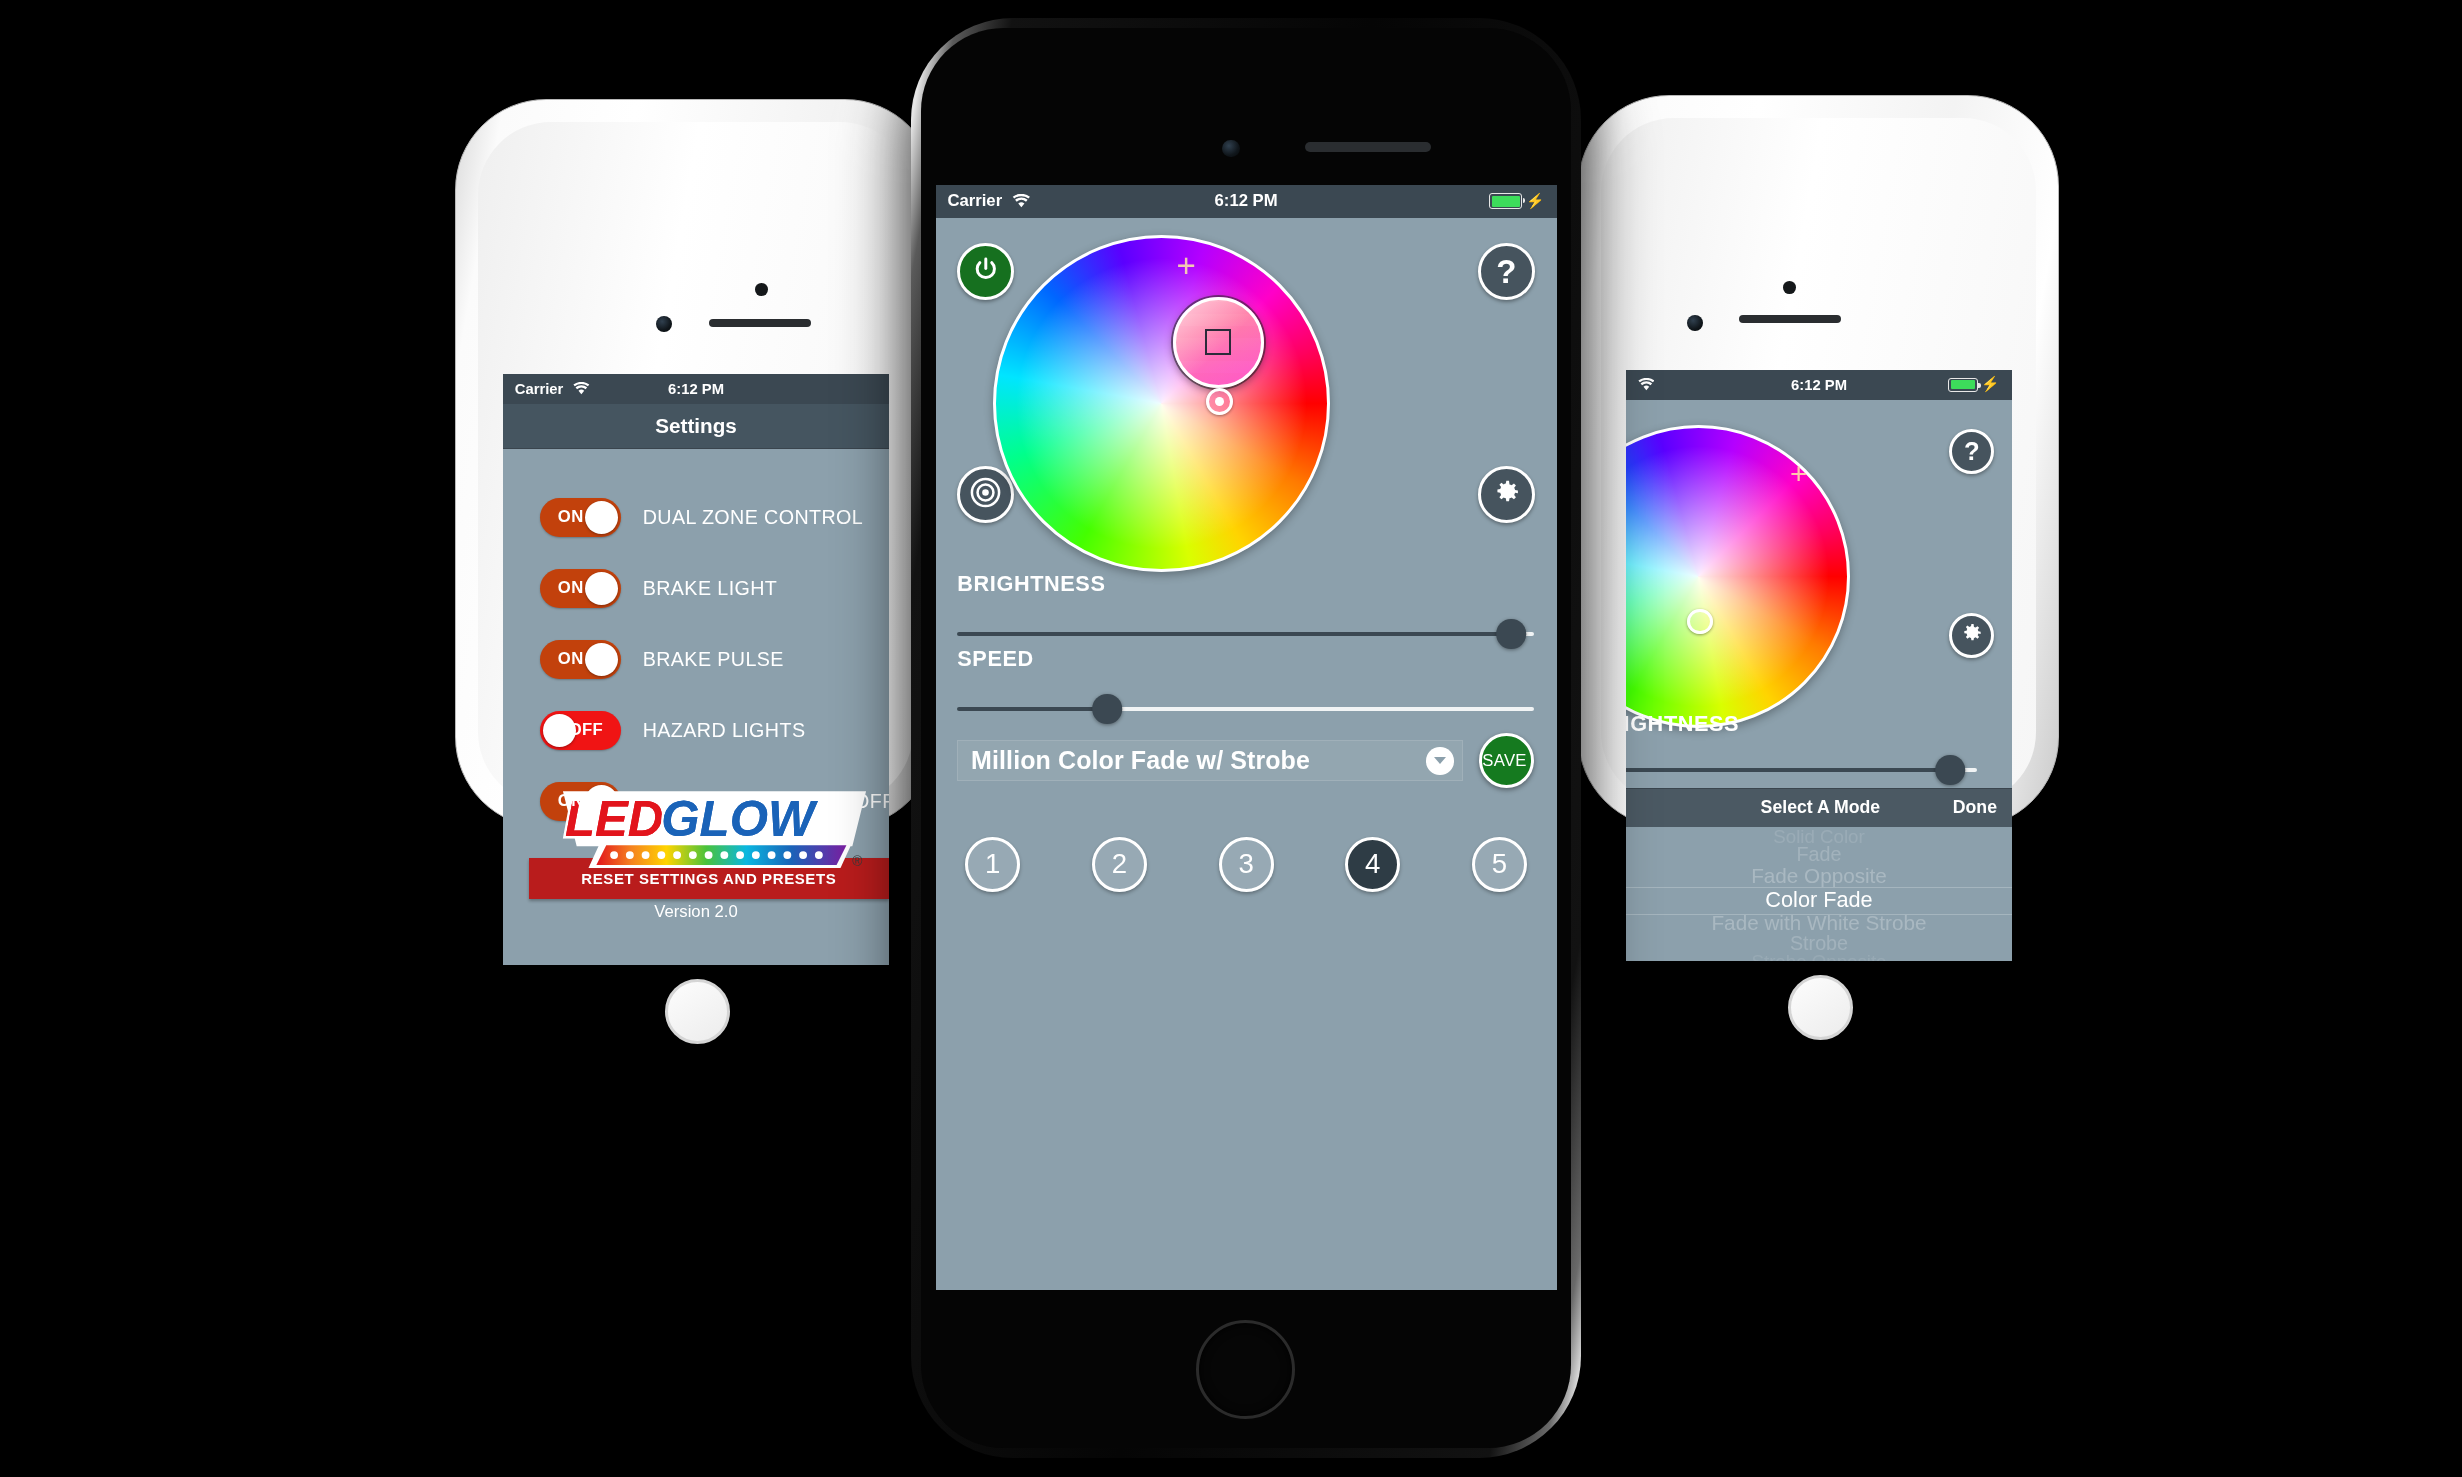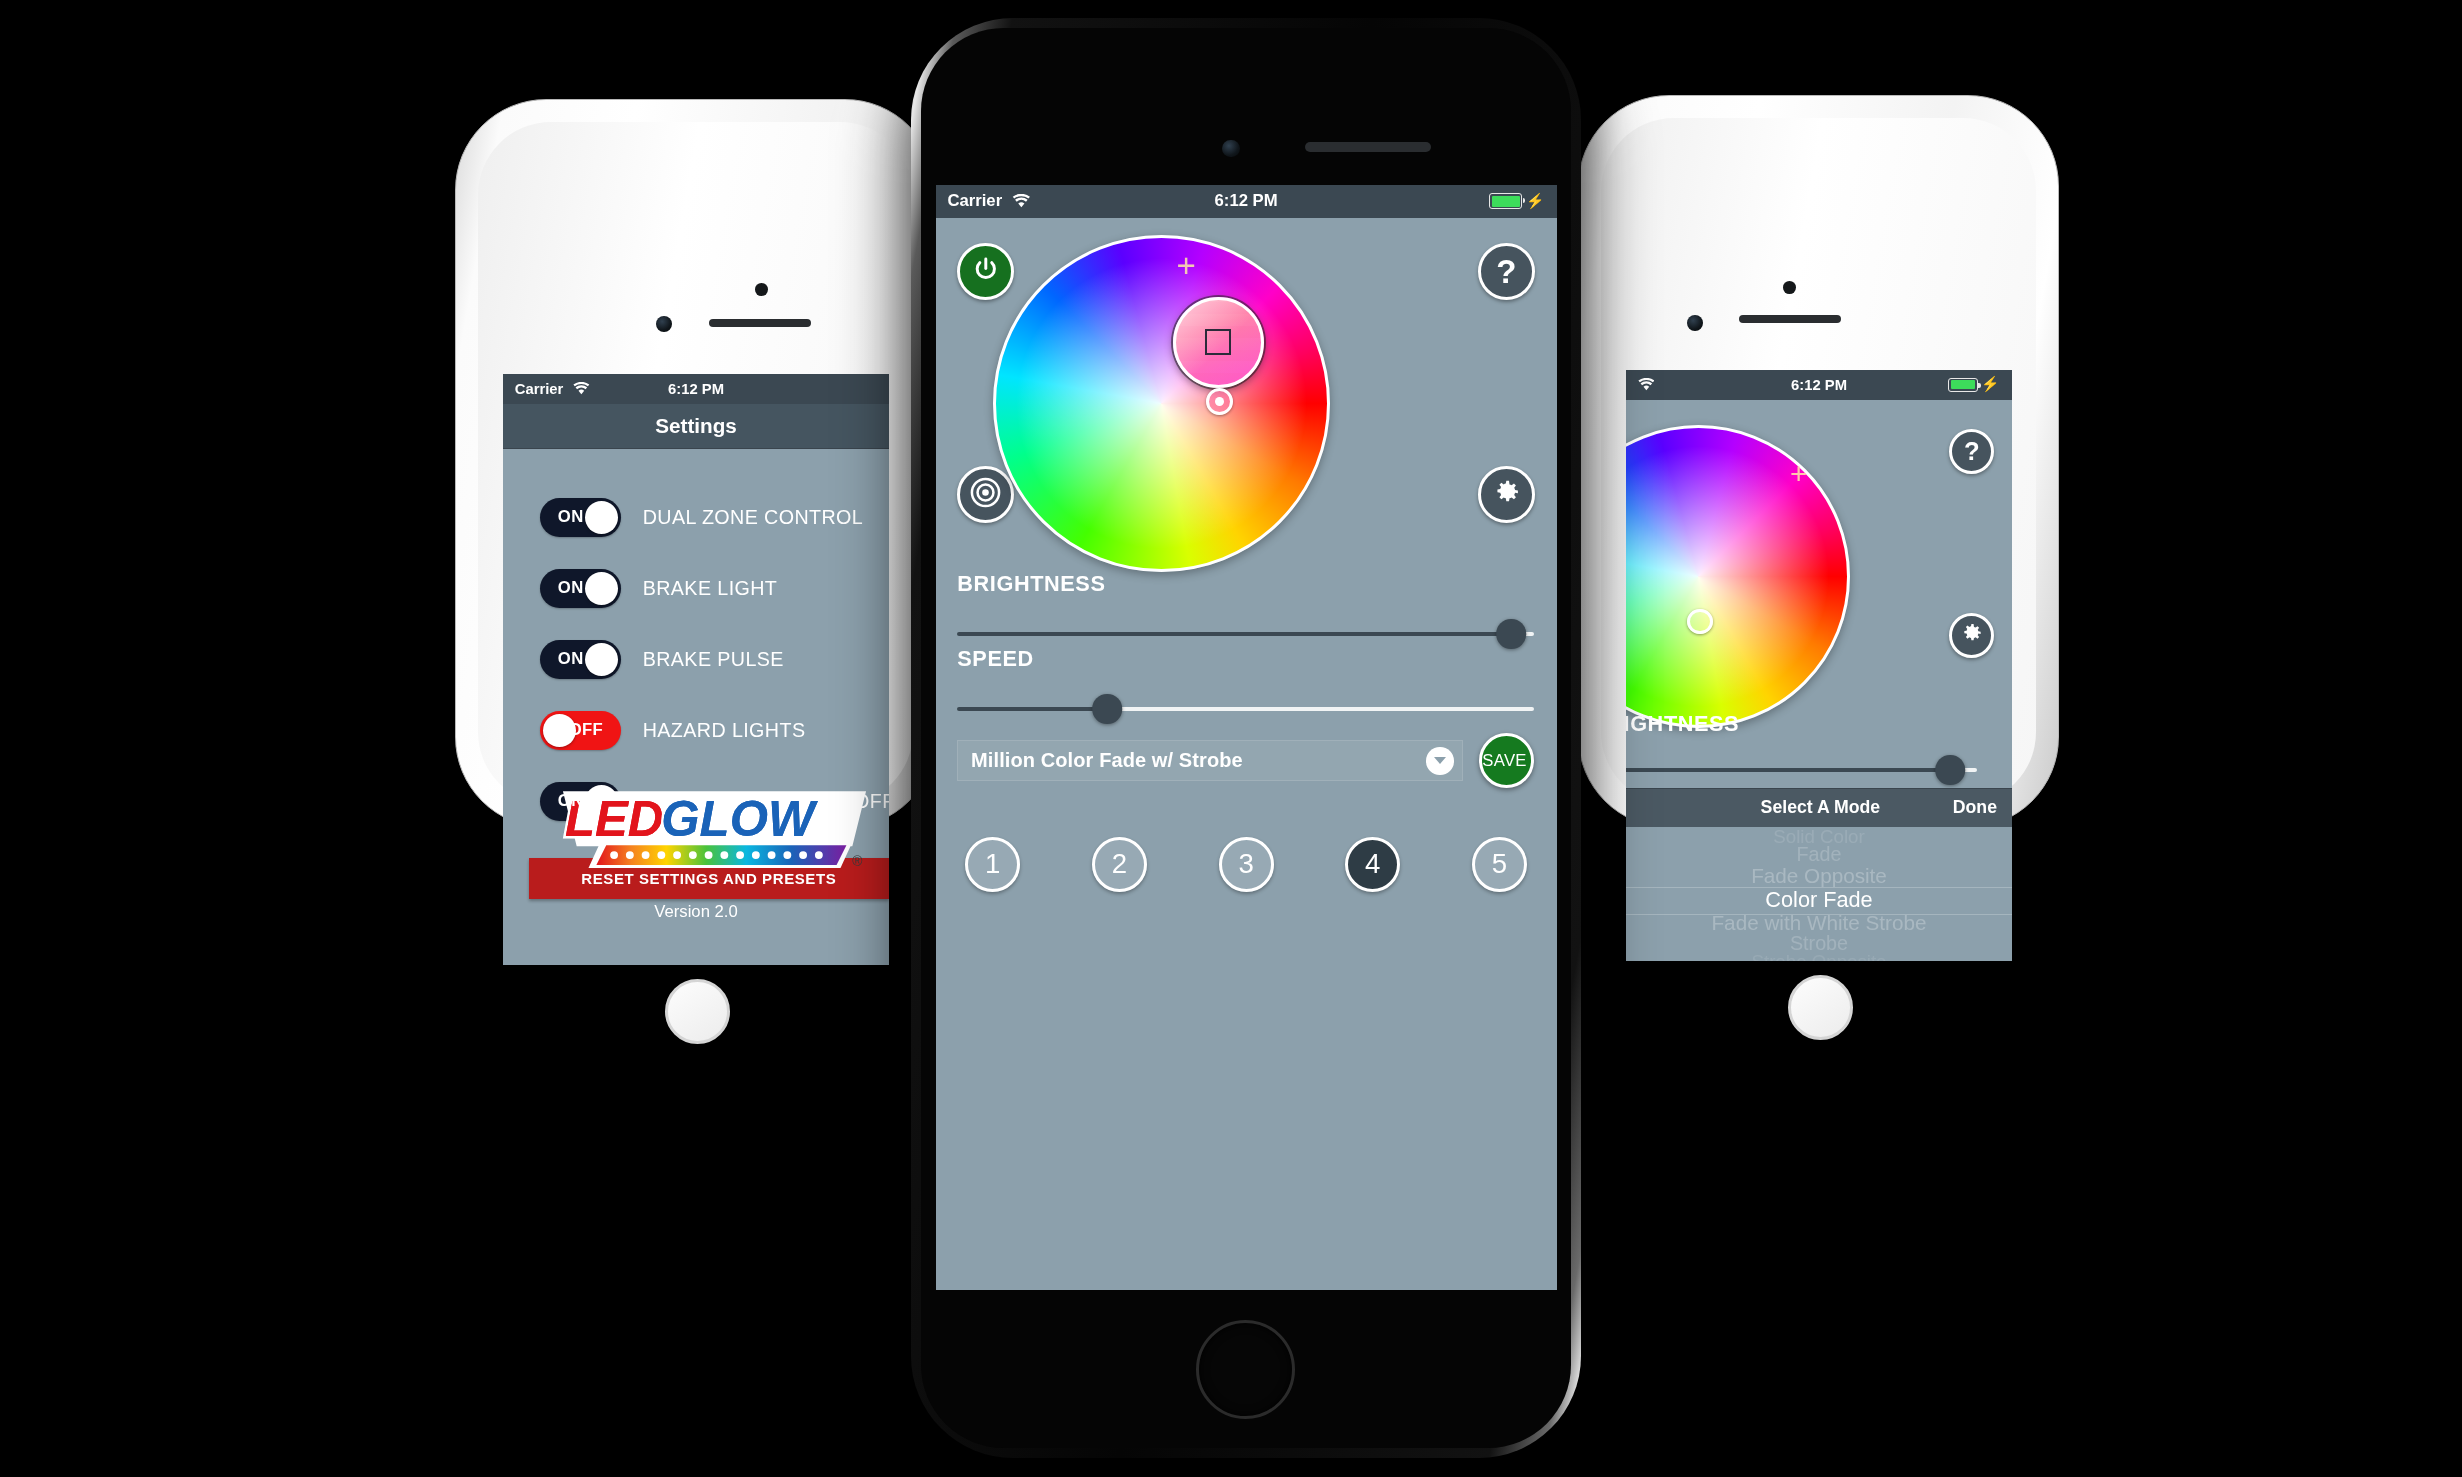--- a/index.html
+++ b/index.html
@@ -128,21 +128,21 @@
     display: flex; align-items: center;
     padding: 0 0 0 37px;
     height: 71px;
   }
   .toggle {
     width: 81px; height: 39px; border-radius: 19.7px;
     display:flex; align-items:center; position:relative;
     flex: 0 0 auto;
     box-shadow: 0 1px 2px rgba(0,0,0,0.25);
   }
-  .toggle.on  { background:#0f172a; justify-content:flex-start; }
+  .toggle.on  { background:#c2410c; justify-content:flex-start; }
   .toggle.off { background:#f01414; justify-content:flex-end; }
   .toggle .knob {
     position:absolute; width:33px; height:33px; border-radius:50%;
     background:#ffffff; box-shadow:0 1px 3px rgba(0,0,0,0.35); top:3px;
   }
   .toggle.on .knob { right:3px; }
   .toggle.off .knob { left:3px; }
   .toggle .tlabel {
     font-size: 16.7px; font-weight: bold; color:#fff; letter-spacing:0.4px;
     padding: 0 9.9px; z-index:1;
@@ -229,21 +229,21 @@
   .slider .thumb {
     position:absolute; width:29.6px; height:29.6px; border-radius:50%;
     background:#3b4852; box-shadow: 0 1px 3.9px rgba(0,0,0,0.4);
     transform: translateX(-50%);
   }
 
   .mode-select {
     height: 41px; background:#93a6b0; display:flex; align-items:center;
     padding: 0 9.9px 0 13.8px; box-shadow: inset 0 0 0 1px rgba(255,255,255,0.12);
   }
-  .mode-select .txt { color:#ffffff; font-size:20px; font-weight:bold; letter-spacing:0.1px; }
+  .mode-select .txt { color:#ffffff; font-size:25px; font-weight:bold; letter-spacing:0.1px; }
   .mode-select .caret {
     margin-left:auto; width:27.6px; height:27.6px; border-radius:50%;
     background:#ffffff; display:flex; align-items:center; justify-content:center;
   }
   .mode-select .caret span {
     display:block; width:0; height:0;
     border-left:6.9px solid transparent; border-right:6.9px solid transparent;
     border-top: 7.9px solid #8ca0ac;
   }
 

